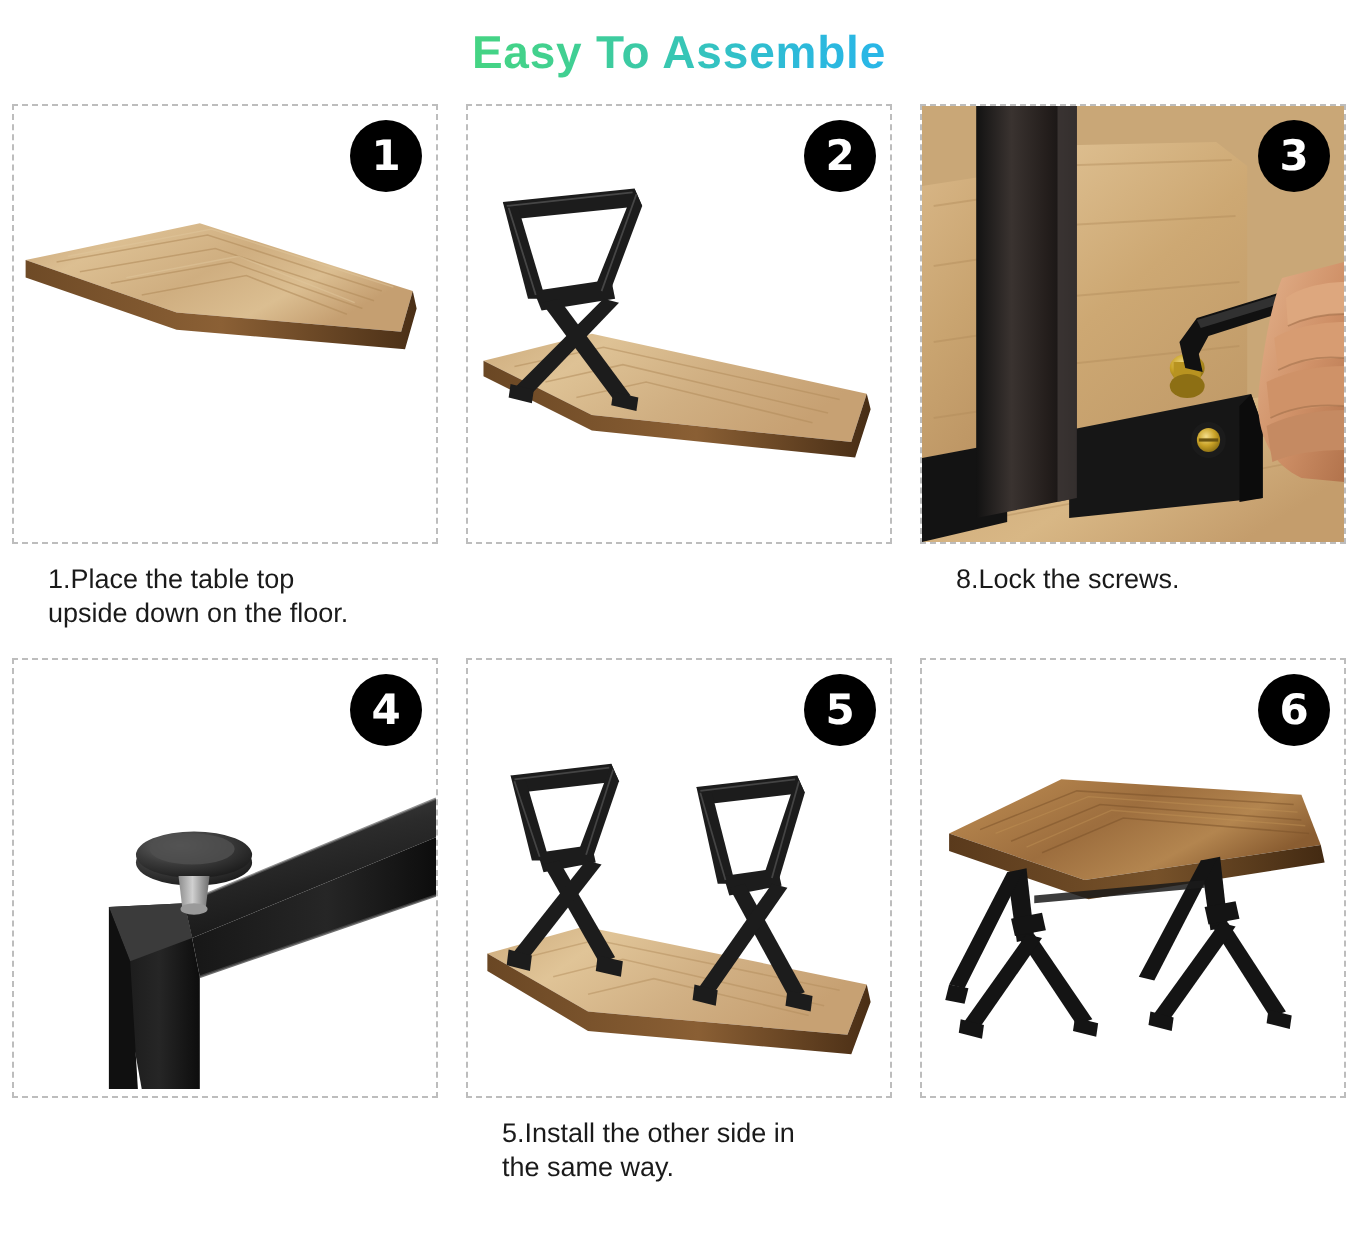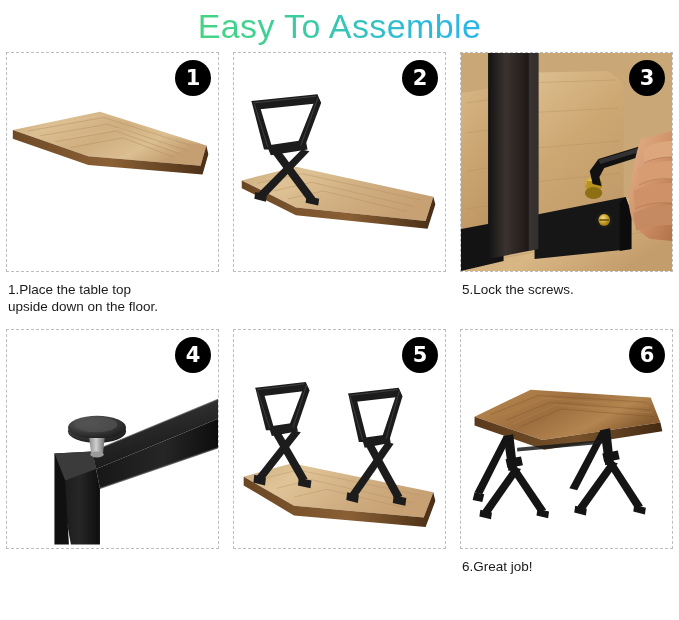--- a/index.html
+++ b/index.html
@@ -17,22 +17,22 @@
   }
 
   
   .title-bar {
     height: 52px;
     display: flex;
     align-items: center;
     justify-content: center;
   }
   .title-text {
-    font-size: 34px;
-    font-weight: normal;
+    font-size: 23px;
+    font-weight: bold;
     letter-spacing: 0.4px;
     background: linear-gradient(90deg,
         #45d483 0%,
         #41d091 22%,
         #3bc9a8 42%,
         #33c2c4 60%,
         #2dbad9 78%,
         #29b6e8 100%);
     -webkit-background-clip: text;
     background-clip: text;
@@ -61,20 +61,21 @@
     background: #ffffff;
     overflow: hidden;
   }
   .caption {
     font-size: 13.5px;
     line-height: 1.28;
     color: #1a1a1a;
     padding: 9px 2px 0 2px;
     min-height: 48px;
     white-space: pre-line;
+    margin-left: 16px;
   }
 
   
   .badge {
     position: absolute;
     top: 7px;
     right: 7px;
     width: 36px;
     height: 36px;
     border-radius: 50%;
@@ -289,21 +290,21 @@
             <path d="M178,160 C190,154 206,152 218,152 L218,172 C204,172 190,174 181,178 Z" fill="#c58a62"></path>
             <g stroke="#a3714c" stroke-width="0.9" opacity="0.6" fill="none">
               <path d="M189,110 C200,105 210,104 218,104"></path>
               <path d="M184,132 C196,126 208,125 218,126"></path>
               <path d="M180,156 C192,150 206,149 218,150"></path>
             </g>
           </g>
         </svg>
       </div>
     </div>
-    <div class="caption">5.Lock the screws.</div>
+    <div class="caption">8.Lock the screws.</div>
   </div>
 
   <div class="cell">
     <div class="panel">
       <div class="badge">4</div>
       <div class="art">
         <svg viewBox="0 0 218 218" preserveAspectRatio="xMidYMid meet">
           <defs>
             <linearGradient id="legtop4" x1="0" y1="0" x2="0.4" y2="1">
               <stop offset="0%" stop-color="#4c4c4c"></stop>
@@ -404,20 +405,22 @@
             <path d="M165,167 L178,170 L177,178 L164,175 Z"></path>
           </g>
           <g stroke="#555" stroke-width="0.9" opacity="0.7" fill="none">
             <path d="M120,64 L169,58"></path>
             <path d="M120,65 L133,110"></path>
             <path d="M171,59 L157,109"></path>
           </g>
         </svg>
       </div>
     </div>
+    <div class="caption">5.Install the other side in
+the same way.</div>
   </div>
 
   <div class="cell">
     <div class="panel">
       <div class="badge">6</div>
       <div class="art">
         <svg viewBox="0 0 218 218" preserveAspectRatio="xMidYMid meet">
           <defs>
             <linearGradient id="w6top" x1="0" y1="0" x2="1" y2="0.5">
               <stop offset="0%" stop-color="#8c5f33"></stop>
@@ -463,16 +466,15 @@
             <path d="M154,132 L162,134 L128,182 L120,179 Z"></path>
             <path d="M146,124 L162,121 L164,130 L148,133 Z"></path>
             <path d="M118,178 L130,181 L129,188 L117,185 Z"></path>
             <path d="M179,177 L191,180 L190,187 L178,184 Z"></path>
           </g>
 
           <path d="M58,118 L146,110 L146,114 L58,122 Z" fill="#1a1a1a" opacity="0.85"></path>
         </svg>
       </div>
     </div>
-    <div class="caption">6.Great job!</div>
   </div>
 
 </div>
 
 </body></html>

